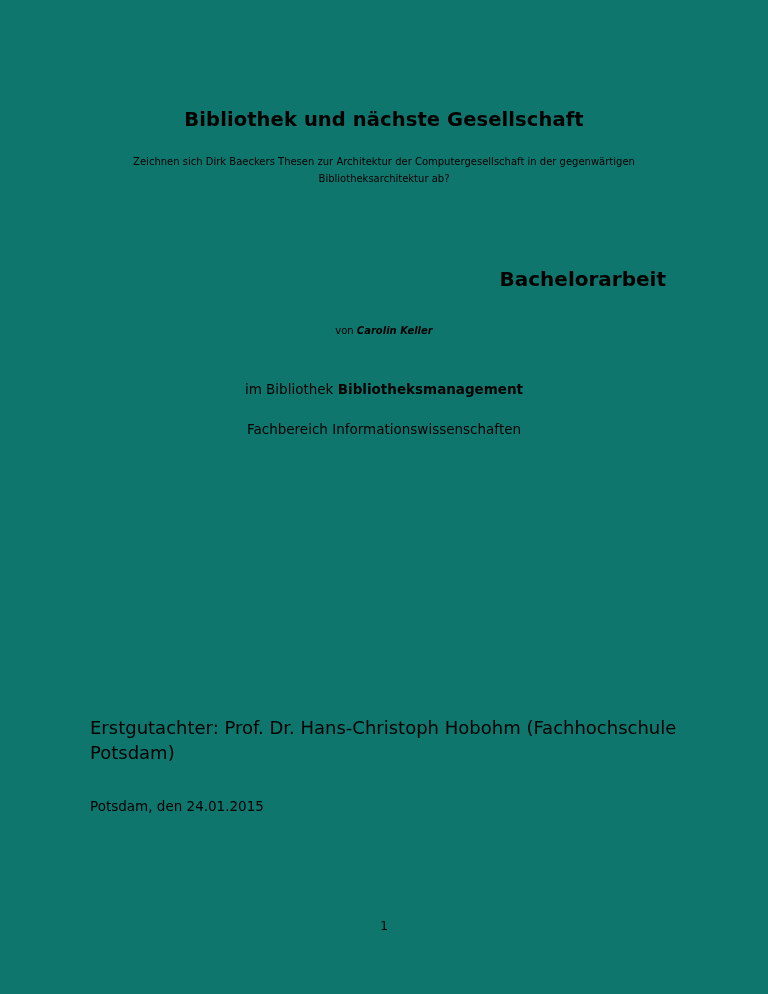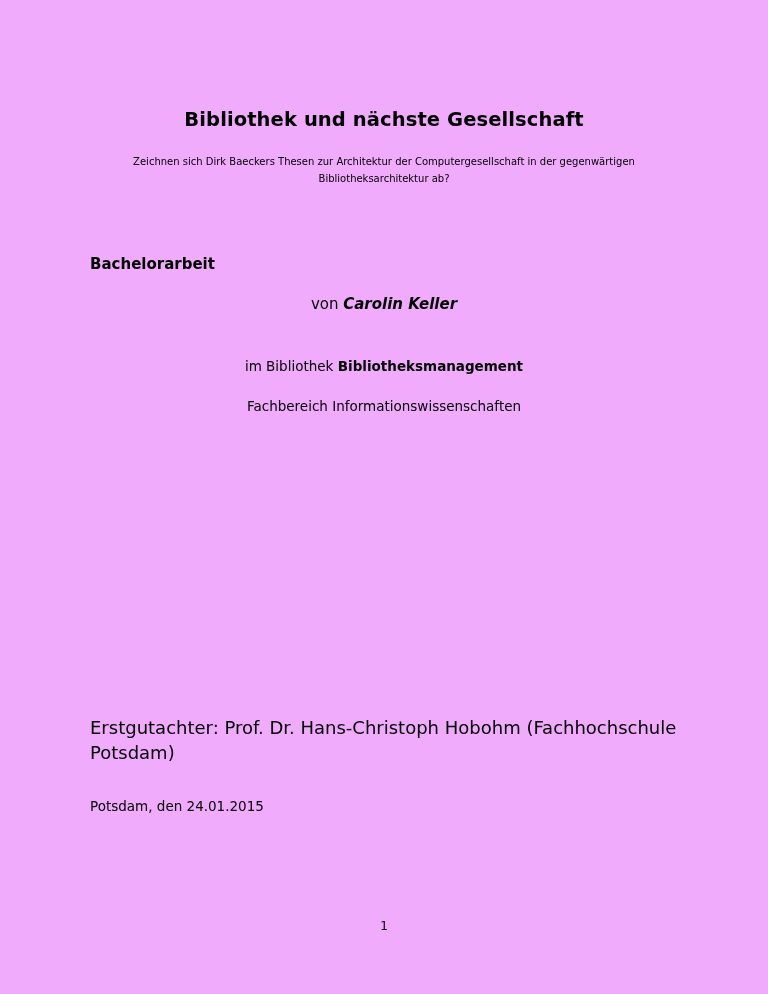--- a/index.html
+++ b/index.html
@@ -13,21 +13,21 @@
     font-family: "DejaVu Sans", sans-serif;
     color: #000000;
     -webkit-font-smoothing: antialiased;
   }
   .page {
     position: relative;
     width: 768px;
     height: 994px;
     box-sizing: border-box;
     padding: 0 90px;
-    background: #f0abfc;
+    background: #0f766e;
   }
 
   .title {
     margin: 0;
     padding-top: 107px;
     text-align: center;
     font-size: 19.5px;
     font-weight: bold;
     letter-spacing: 0.1px;
     line-height: 1.3;
@@ -38,32 +38,32 @@
     padding-top: 22px;
     text-align: center;
     font-size: 10px;
     font-weight: normal;
     line-height: 1.65;
     padding-left: 6px;
     padding-right: 6px;
   }
 
   .doc-type {
-    margin: 0;
+    margin: 12px;
     padding-top: 68px;
-    text-align: left;
-    font-size: 15px;
+    text-align: right;
+    font-size: 20px;
     font-weight: bold;
   }
 
   .author-line {
     margin: 0;
     padding-top: 22px;
     text-align: center;
-    font-size: 15px;
+    font-size: 10px;
   }
   .author-line .author-name {
     font-weight: bold;
     font-style: italic;
   }
 
   .degree-block {
     padding-top: 44px;
   }
   .degree-line {

